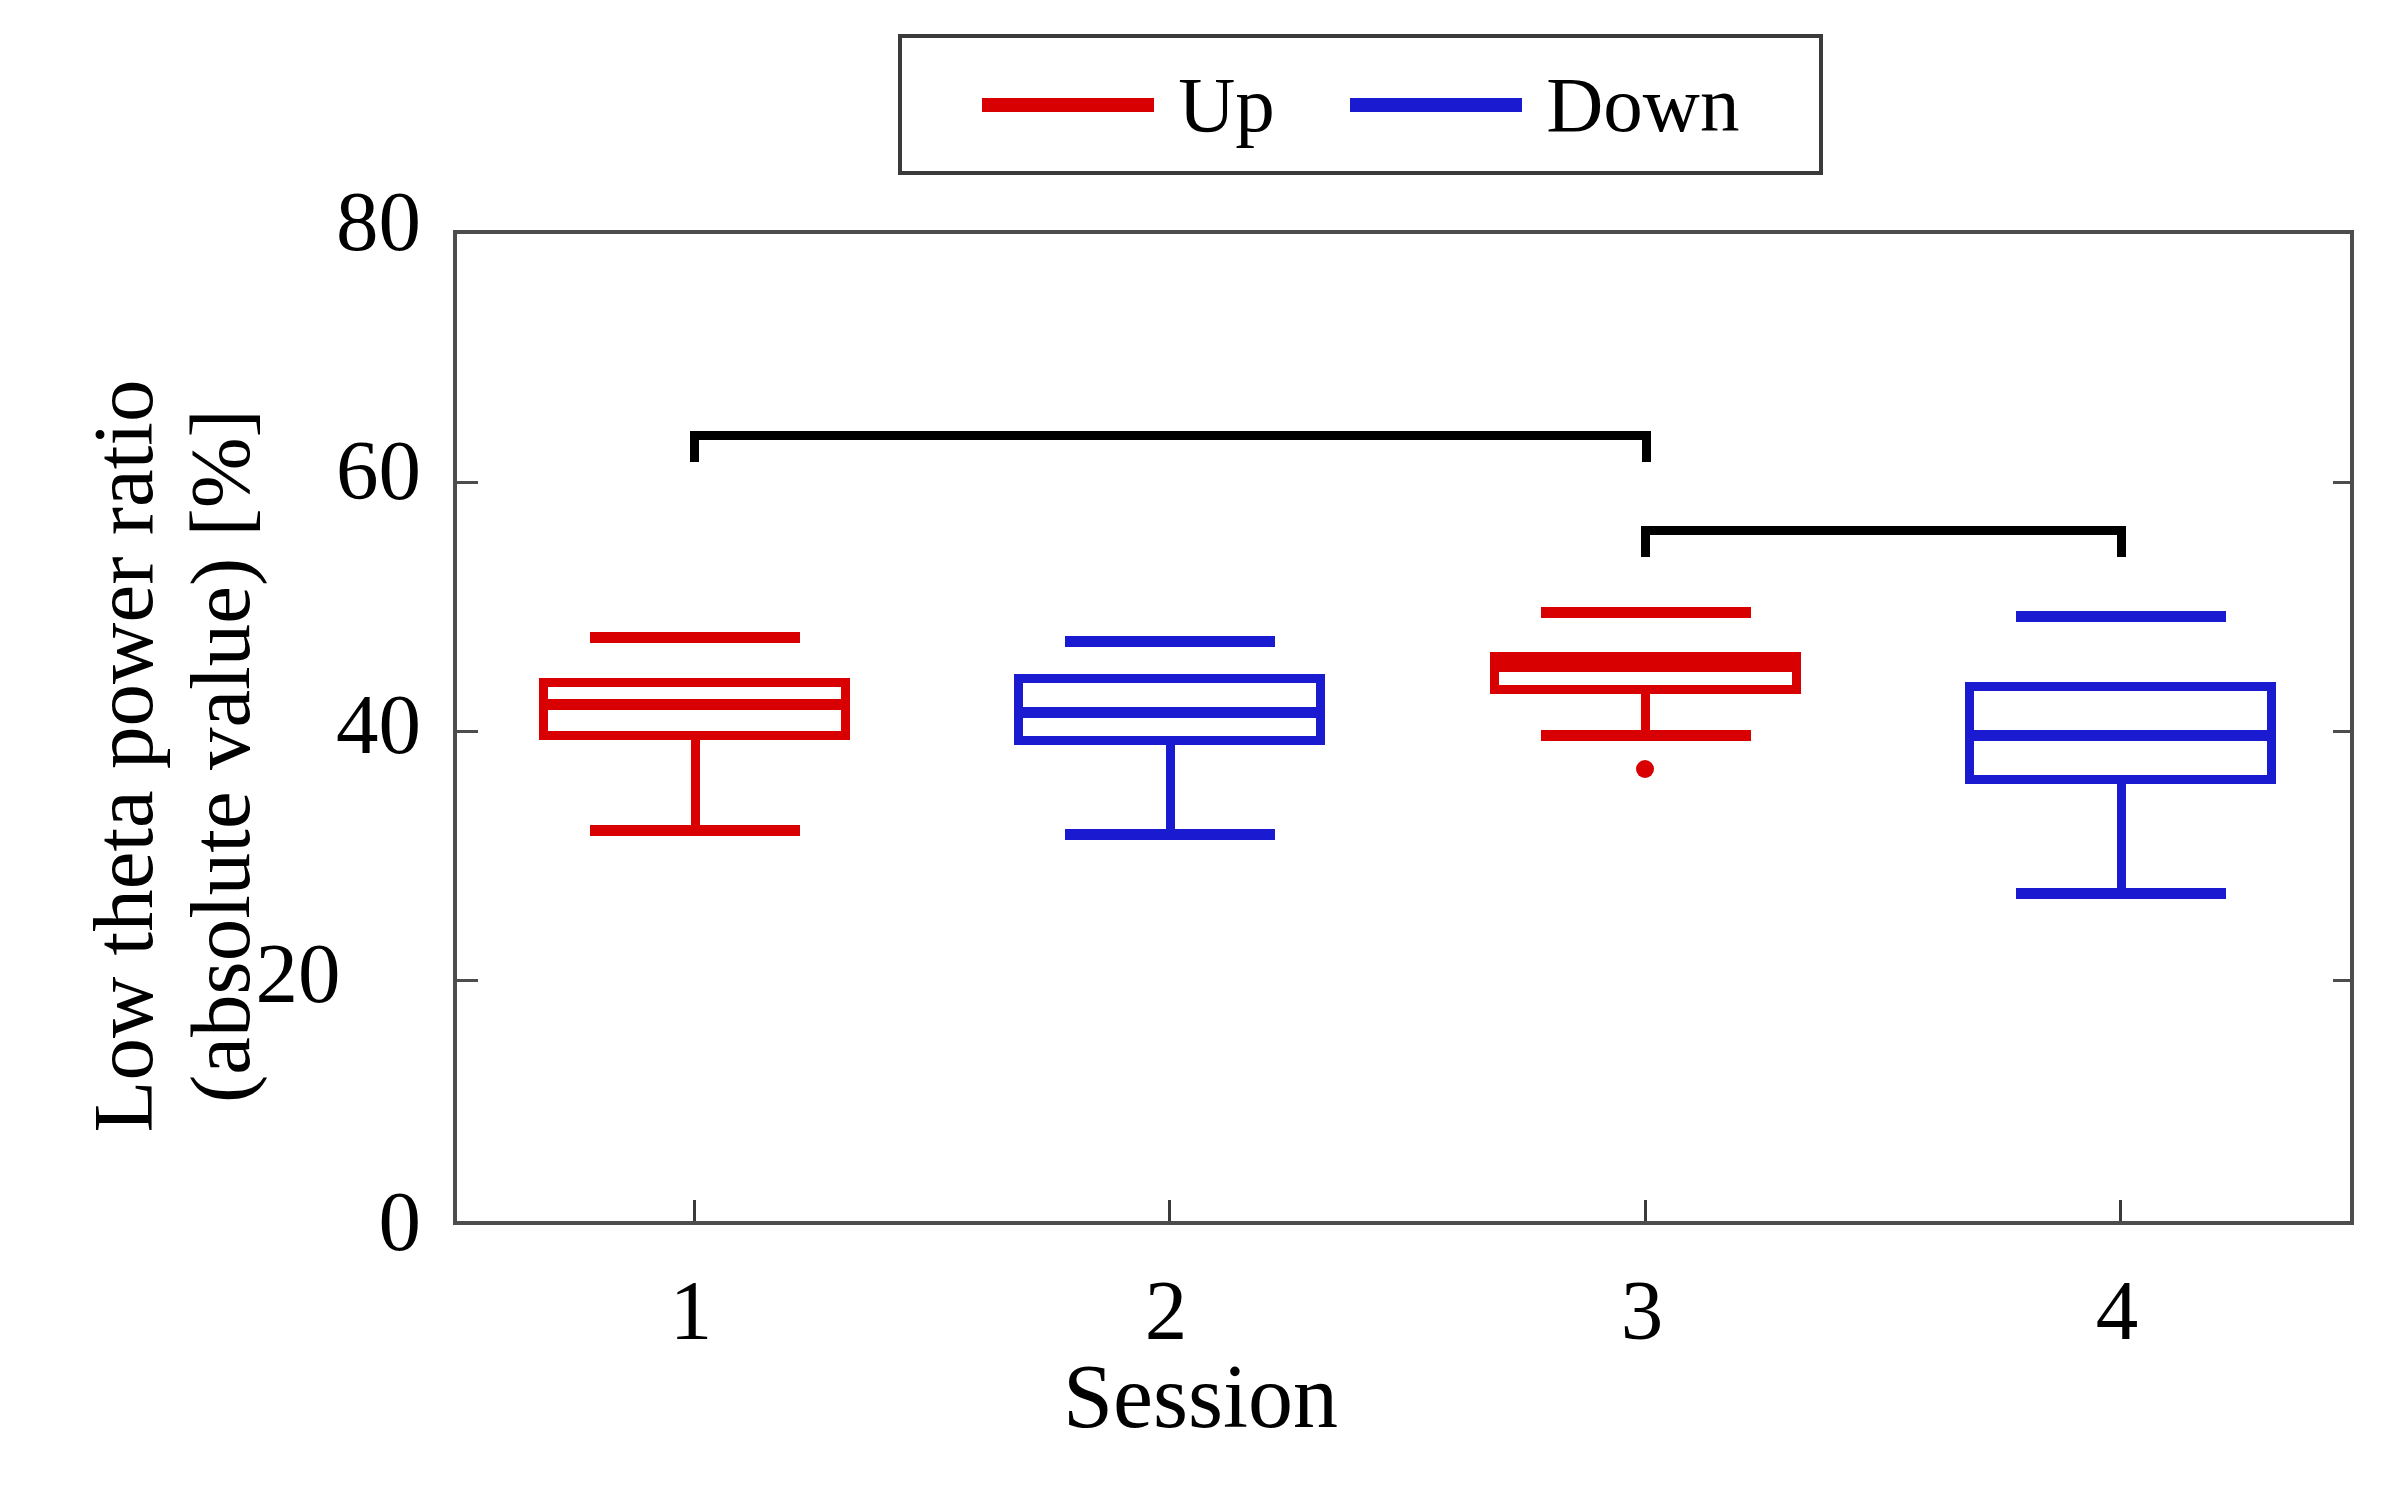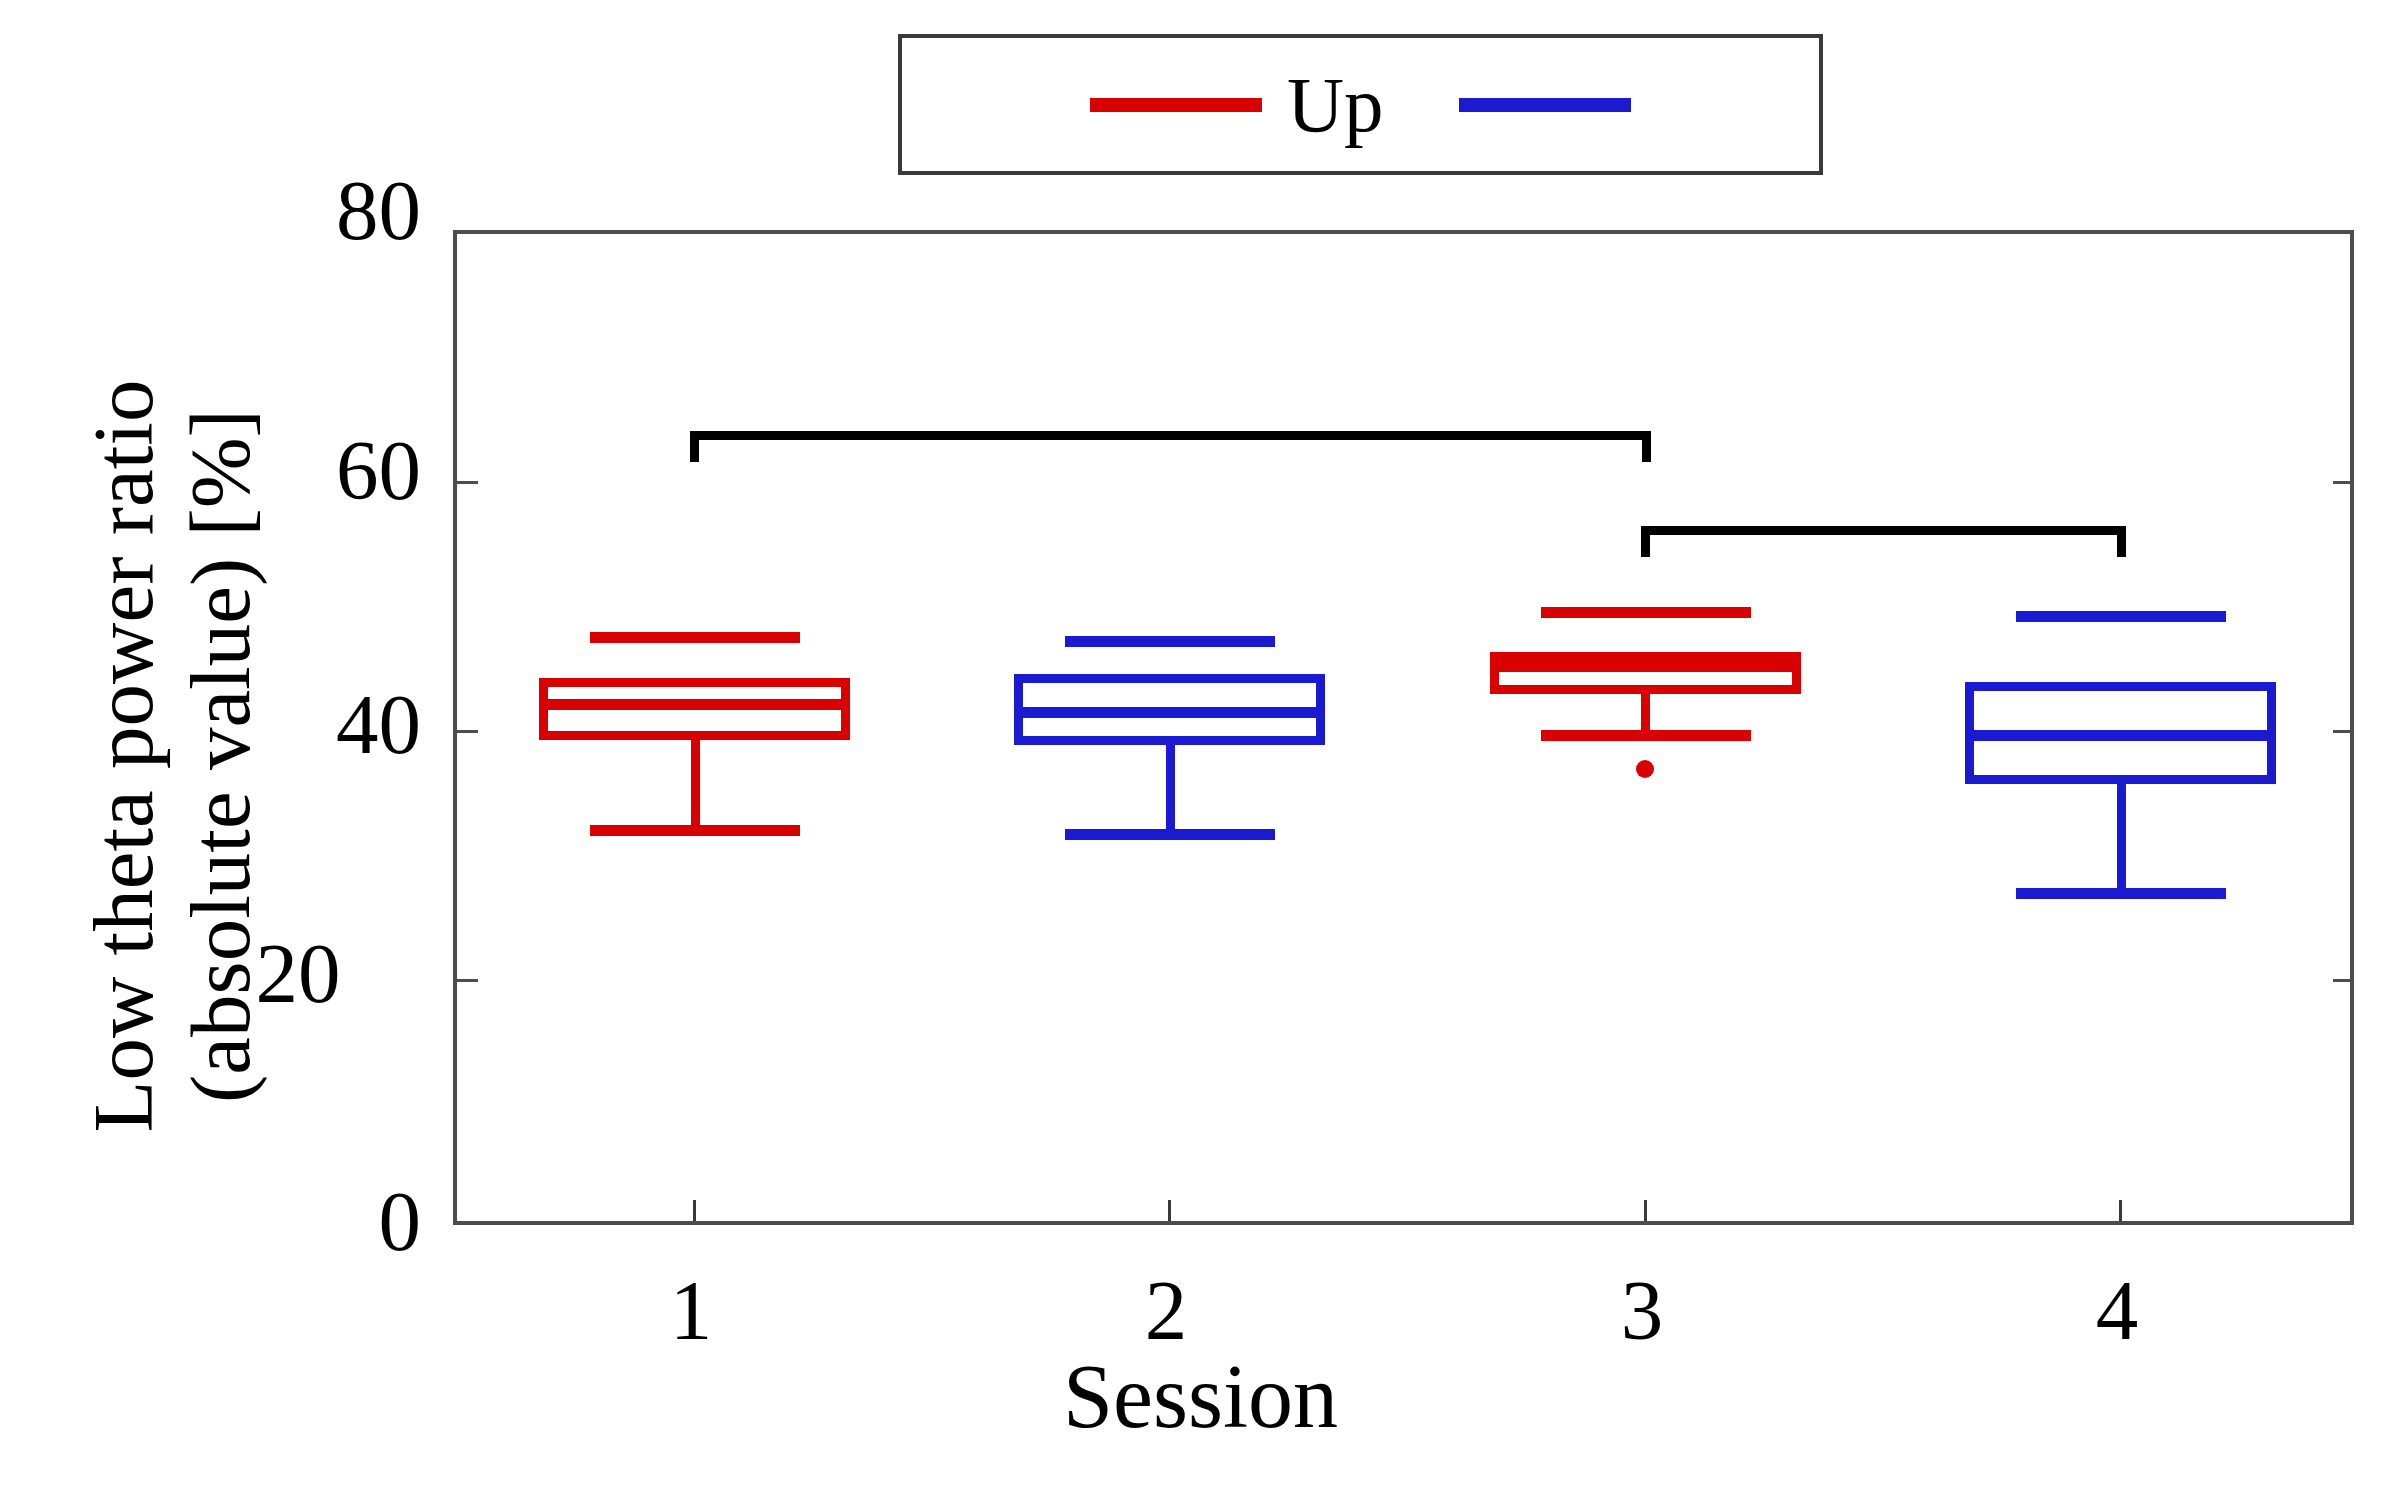--- a/index.html
+++ b/index.html
@@ -54,20 +54,21 @@
 
 <div id="figure">
 
   <div id="legend">
     <div class="legend-entry">
       <span class="legend-swatch" style="background: rgb(216, 0, 0);"></span>
       <span class="legend-label">Up</span>
     </div>
     <div class="legend-entry">
       <span class="legend-swatch" style="background: rgb(26, 26, 208);"></span>
+      <span class="legend-label">Down</span>
     </div>
   </div>
 
   <div id="ylabel">
     <span class="l1">Low theta power ratio</span>
     <span class="l2">(absolute value) [%]</span>
   </div>
 
   <div id="plot">
     <div id="ytick-marks">
@@ -123,21 +124,21 @@
         <div class="sig" style="left: 233px; width: 961px; top: 197px; height: 31px; border-top-color: rgb(0, 0, 0); border-left-color: rgb(0, 0, 0); border-right-color: rgb(0, 0, 0);"></div>
         <div class="sig" style="left: 1184px; width: 485px; top: 292px; height: 31px; border-top-color: rgb(0, 0, 0); border-left-color: rgb(0, 0, 0); border-right-color: rgb(0, 0, 0);"></div>
       </div>
   </div>
 
   <div id="ytick-labels">
       <div class="ytick-label" style="left: 175px; top: 1179px;">0</div>
       <div class="ytick-label" style="left: 175px; top: 931px; text-align: center;">20</div>
       <div class="ytick-label" style="left: 175px; top: 682px;">40</div>
       <div class="ytick-label" style="left: 175px; top: 428px;">60</div>
-      <div class="ytick-label" style="left: 175px; top: 168px;">80</div>
+      <div class="ytick-label" style="left: 175px; top: 179px;">80</div>
     </div>
   <div id="xtick-labels">
       <div class="xtick-label" style="left: 568px; top: 1268px;">1</div>
       <div class="xtick-label" style="left: 1043px; top: 1268px;">2</div>
       <div class="xtick-label" style="left: 1519px; top: 1268px;">3</div>
       <div class="xtick-label" style="left: 1994px; top: 1268px;">4</div>
     </div>
 
   <div id="xlabel">Session</div>
 

